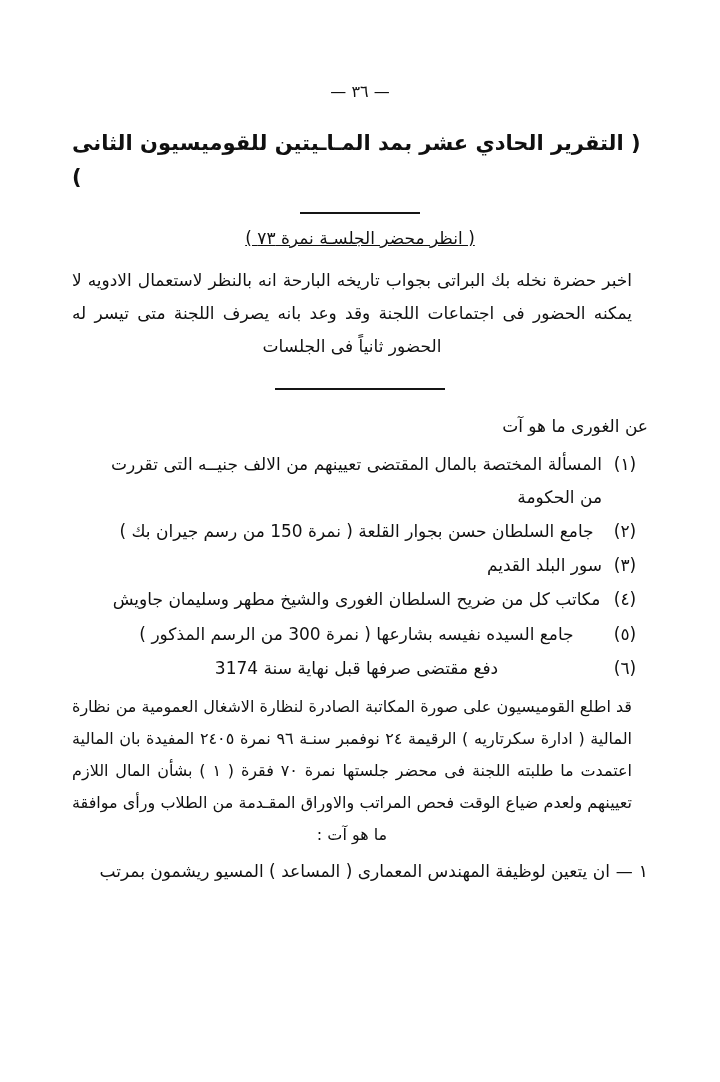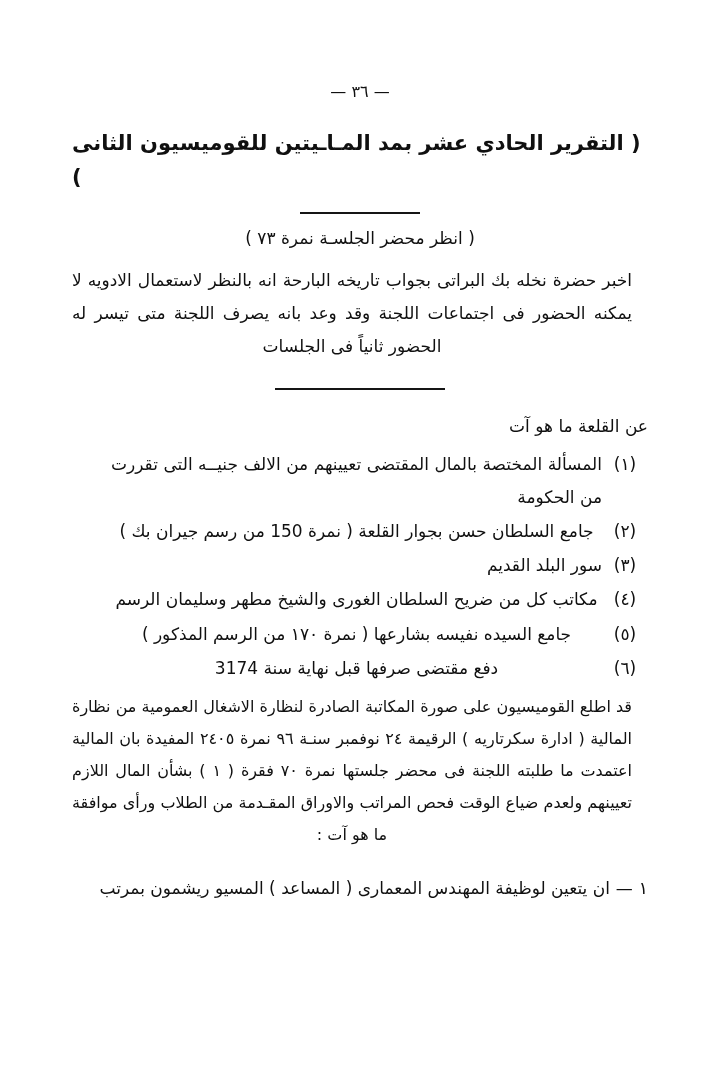--- a/index.html
+++ b/index.html
@@ -46,20 +46,21 @@
   }
   .rule.wide {
     width: 170px;
     margin: 24px auto 20px auto;
   }
   .subtitle {
     text-align: center;
     font-size: 17px;
     margin: 0 0 16px 0;
     font-weight: 500;
+    text-decoration: underline;
   }
   .para {
     font-size: 17px;
     line-height: 1.95;
     text-align: justify;
     text-align-last: center;
     margin: 0 16px 4px 0;
     letter-spacing: 0;
   }
   .section-lead {
@@ -110,21 +111,21 @@
     font-size: 16px;
     line-height: 2.0;
     text-align: justify;
     text-align-last: center;
     margin: 0 16px 2px 0;
   }
   .final-line {
     font-size: 17px;
     line-height: 2.0;
     text-align: right;
-    margin-top: 20px;
+    margin-top: 3px;
   }
   .final-line .dash {
     padding: 0 6px;
   }
 </style>
 </head>
 <body>
 
 <div class="page">
 
@@ -133,42 +134,42 @@
   <div class="doc-title">( التقرير الحادي عشر بمد المـاـيتين للقوميسيون الثانى )</div>
 
   <div class="rule"></div>
 
   <div class="subtitle">( انظر محضر الجلسـة نمرة ٧٣ )</div>
 
   <div class="para">اخبر حضرة نخله بك البراتى بجواب تاريخه البارحة انه بالنظر لاستعمال الادويه لا يمكنه الحضور فى اجتماعات اللجنة وقد وعد بانه يصرف اللجنة متى تيسر له الحضور ثانياً فى الجلسات</div>
 
   <div class="rule wide"></div>
 
-  <div class="section-lead">عن القلعة ما هو آت</div>
+  <div class="section-lead">عن الغورى ما هو آت</div>
 
   <ul class="list">
     <li>
       <span class="marker">(١)</span>
       <span class="txt">المسألة المختصة بالمال المقتضى تعيينهم من الالف جنيــه التى تقررت من الحكومة</span>
     </li>
     <li class="center">
       <span class="marker">(٢)</span>
       <span class="txt">جامع السلطان حسن بجوار القلعة ( نمرة 150 من رسم جيران بك )</span>
     </li>
     <li class="right">
       <span class="marker">(٣)</span>
       <span class="txt">سور البلد القديم</span>
     </li>
     <li class="center">
       <span class="marker">(٤)</span>
-      <span class="txt">مكاتب كل من ضريح السلطان الغورى والشيخ مطهر وسليمان الرسم</span>
+      <span class="txt">مكاتب كل من ضريح السلطان الغورى والشيخ مطهر وسليمان جاويش</span>
     </li>
     <li class="center">
       <span class="marker">(٥)</span>
-      <span class="txt">جامع السيده نفيسه بشارعها ( نمرة ١٧٠ من الرسم المذكور )</span>
+      <span class="txt">جامع السيده نفيسه بشارعها ( نمرة 300 من الرسم المذكور )</span>
     </li>
     <li class="center">
       <span class="marker">(٦)</span>
       <span class="txt">دفع مقتضى صرفها قبل نهاية سنة 3174</span>
     </li>
   </ul>
 
 
   <div class="body-block">قد اطلع القوميسيون على صورة المكاتبة الصادرة لنظارة الاشغال العمومية من نظارة المالية ( ادارة سكرتاريه ) الرقيمة ٢٤ نوفمبر سنـة ٩٦ نمرة ٢٤٠٥ المفيدة بان المالية اعتمدت ما طلبته اللجنة فى محضر جلستها نمرة ٧٠ فقرة ( ١ ) بشأن المال اللازم تعيينهم ولعدم ضياع الوقت فحص المراتب والاوراق المقـدمة من الطلاب ورأى موافقة ما هو آت :</div>
 

